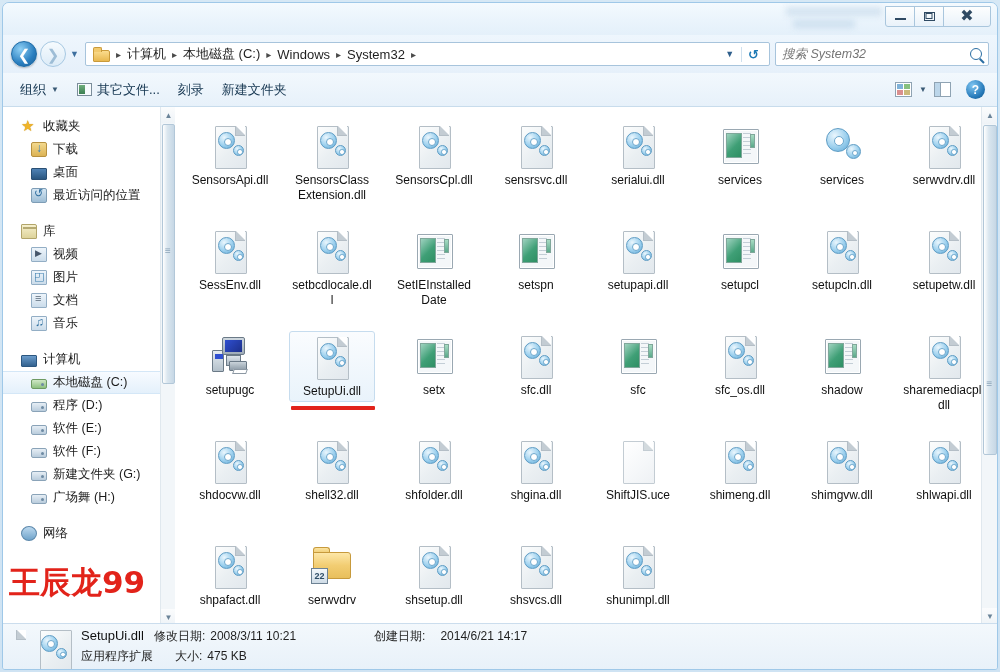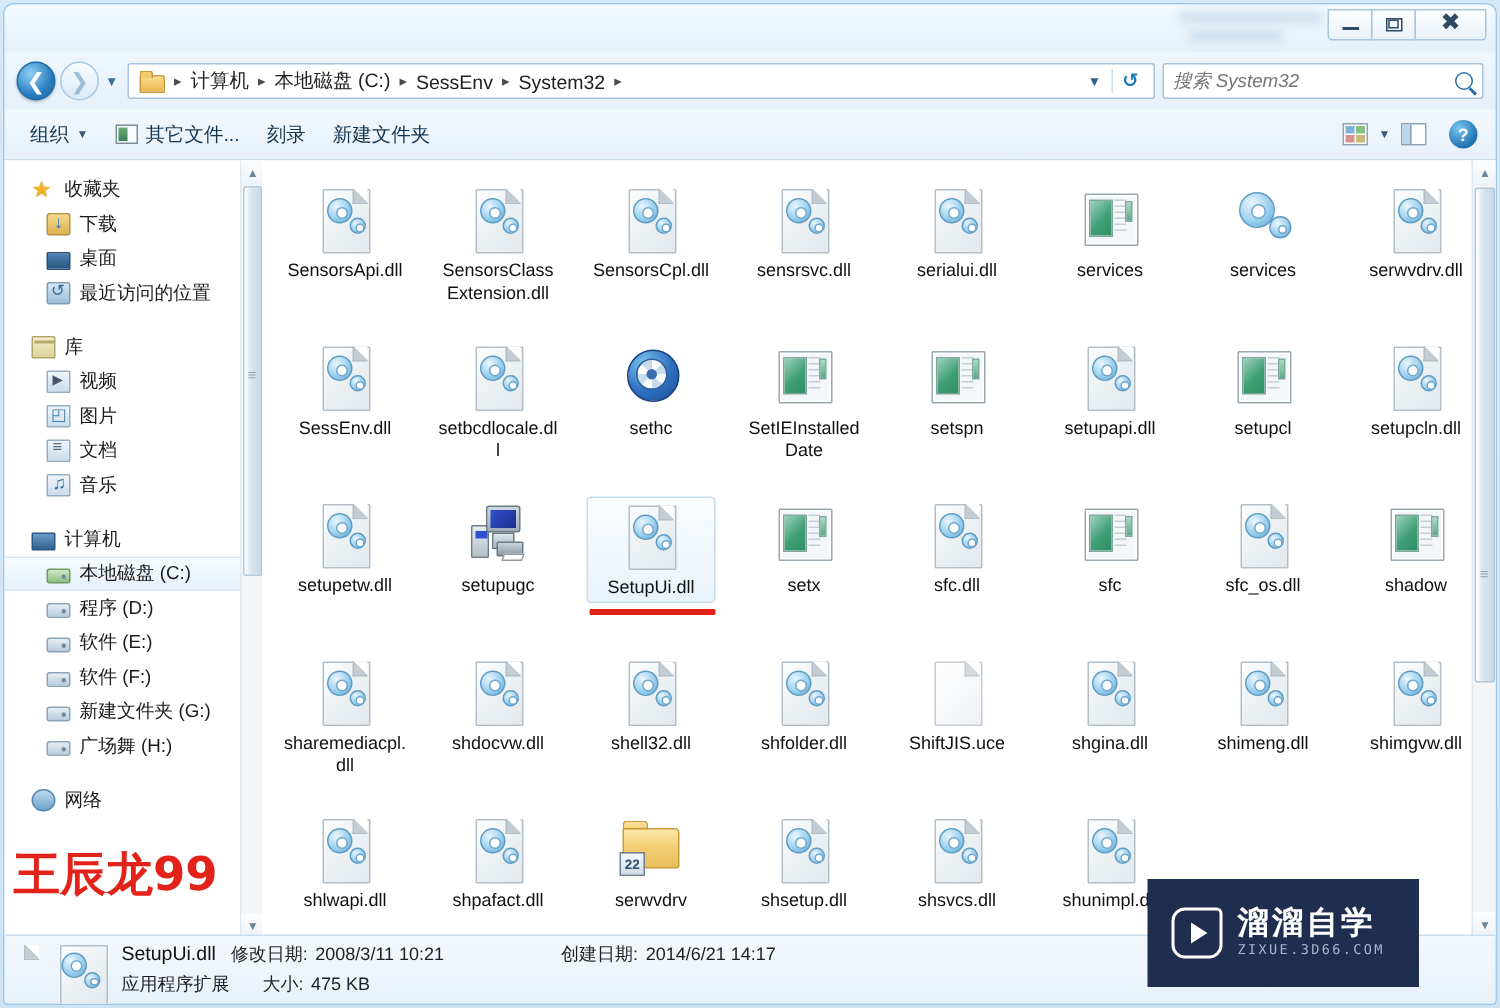--- a/index.html
+++ b/index.html
@@ -683,21 +683,21 @@
       </div>
       <span class="nav-drop">▼</span>
 
       <div class="addrbox">
         <span class="crumb-folder"></span>
         <span class="crumb-sep">▸</span>
         <span class="crumb">计算机</span>
         <span class="crumb-sep">▸</span>
         <span class="crumb">本地磁盘 (C:)</span>
         <span class="crumb-sep">▸</span>
-        <span class="crumb">SessEnv</span>
+        <span class="crumb">Windows</span>
         <span class="crumb-sep">▸</span>
         <span class="crumb">System32</span>
         <span class="crumb-sep">▸</span>
         <span class="addr-caret">▼</span>
         <span class="addr-refresh">↺</span>
       </div>
 
       <div class="searchbox">
         <input type="text" placeholder="搜索 System32" style="">
         <span class="mag"></span>
@@ -936,28 +936,20 @@
                   <span class="gears">
                     <span class="gear big"></span>
                     <span class="gear small"></span>
                   </span>
                 </span>
                 <div class="fname">setbcdlocale.dll</div>
               </div>
             </div>
             <div class="cell">
               <div class="thumb-wrap">
-                <span class="ic sethc">
-                  <span class="wheel"></span>
-                </span>
-                <div class="fname">sethc</div>
-              </div>
-            </div>
-            <div class="cell">
-              <div class="thumb-wrap">
                 <span class="ic console">
                   <span class="green"></span>
                   <span class="lines">
                     <i></i>
                     <i></i>
                     <i></i>
                     <i></i>
                     <i></i>
                     <i></i>
                   </span>
@@ -1169,33 +1161,33 @@
                   <span class="gears">
                     <span class="gear big"></span>
                     <span class="gear small"></span>
                   </span>
                 </span>
                 <div class="fname">shfolder.dll</div>
               </div>
             </div>
             <div class="cell">
               <div class="thumb-wrap">
+                <span class="ic page">
+                  <span class="gears">
+                    <span class="gear big"></span>
+                    <span class="gear small"></span>
+                  </span>
+                </span>
+                <div class="fname">shgina.dll</div>
+              </div>
+            </div>
+            <div class="cell">
+              <div class="thumb-wrap">
                 <span class="ic blank"></span>
                 <div class="fname">ShiftJIS.uce</div>
-              </div>
-            </div>
-            <div class="cell">
-              <div class="thumb-wrap">
-                <span class="ic page">
-                  <span class="gears">
-                    <span class="gear big"></span>
-                    <span class="gear small"></span>
-                  </span>
-                </span>
-                <div class="fname">shgina.dll</div>
               </div>
             </div>
             <div class="cell">
               <div class="thumb-wrap">
                 <span class="ic page">
                   <span class="gears">
                     <span class="gear big"></span>
                     <span class="gear small"></span>
                   </span>
                 </span>
@@ -1296,33 +1288,26 @@
           </span>
         </span>
       </div>
       <div class="st-lines">
         <div class="st-row1">
           <span class="st-name">SetupUi.dll</span>
           <span class="st-label">修改日期:</span>
           <span class="st-label" style="margin-left:5px;">2008/3/11 10:21</span>
           <span class="st-gap"></span>
           <span class="st-label">创建日期:</span>
-          <span class="st-label" style="margin-left:5px;">2014/6/21 14:17</span>
+          <span class="st-label" style="margin-left:15px;">2014/6/21 14:17</span>
         </div>
         <div class="st-row2">
           <span class="st-label">应用程序扩展</span>
           <span class="st-gap2"></span>
           <span class="st-label">大小:</span>
           <span class="st-label" style="margin-left:5px;">475 KB</span>
         </div>
       </div>
     </div>
 
   </div>
 
-  <div class="vwatermark">
-    <div class="vw-logo"></div>
-    <div class="vw-text">
-      <div class="vw-main">溜溜自学</div>
-      <div class="vw-sub">ZIXUE.3D66.COM</div>
-    </div>
-  </div>
 </div>
 
 </body></html>

